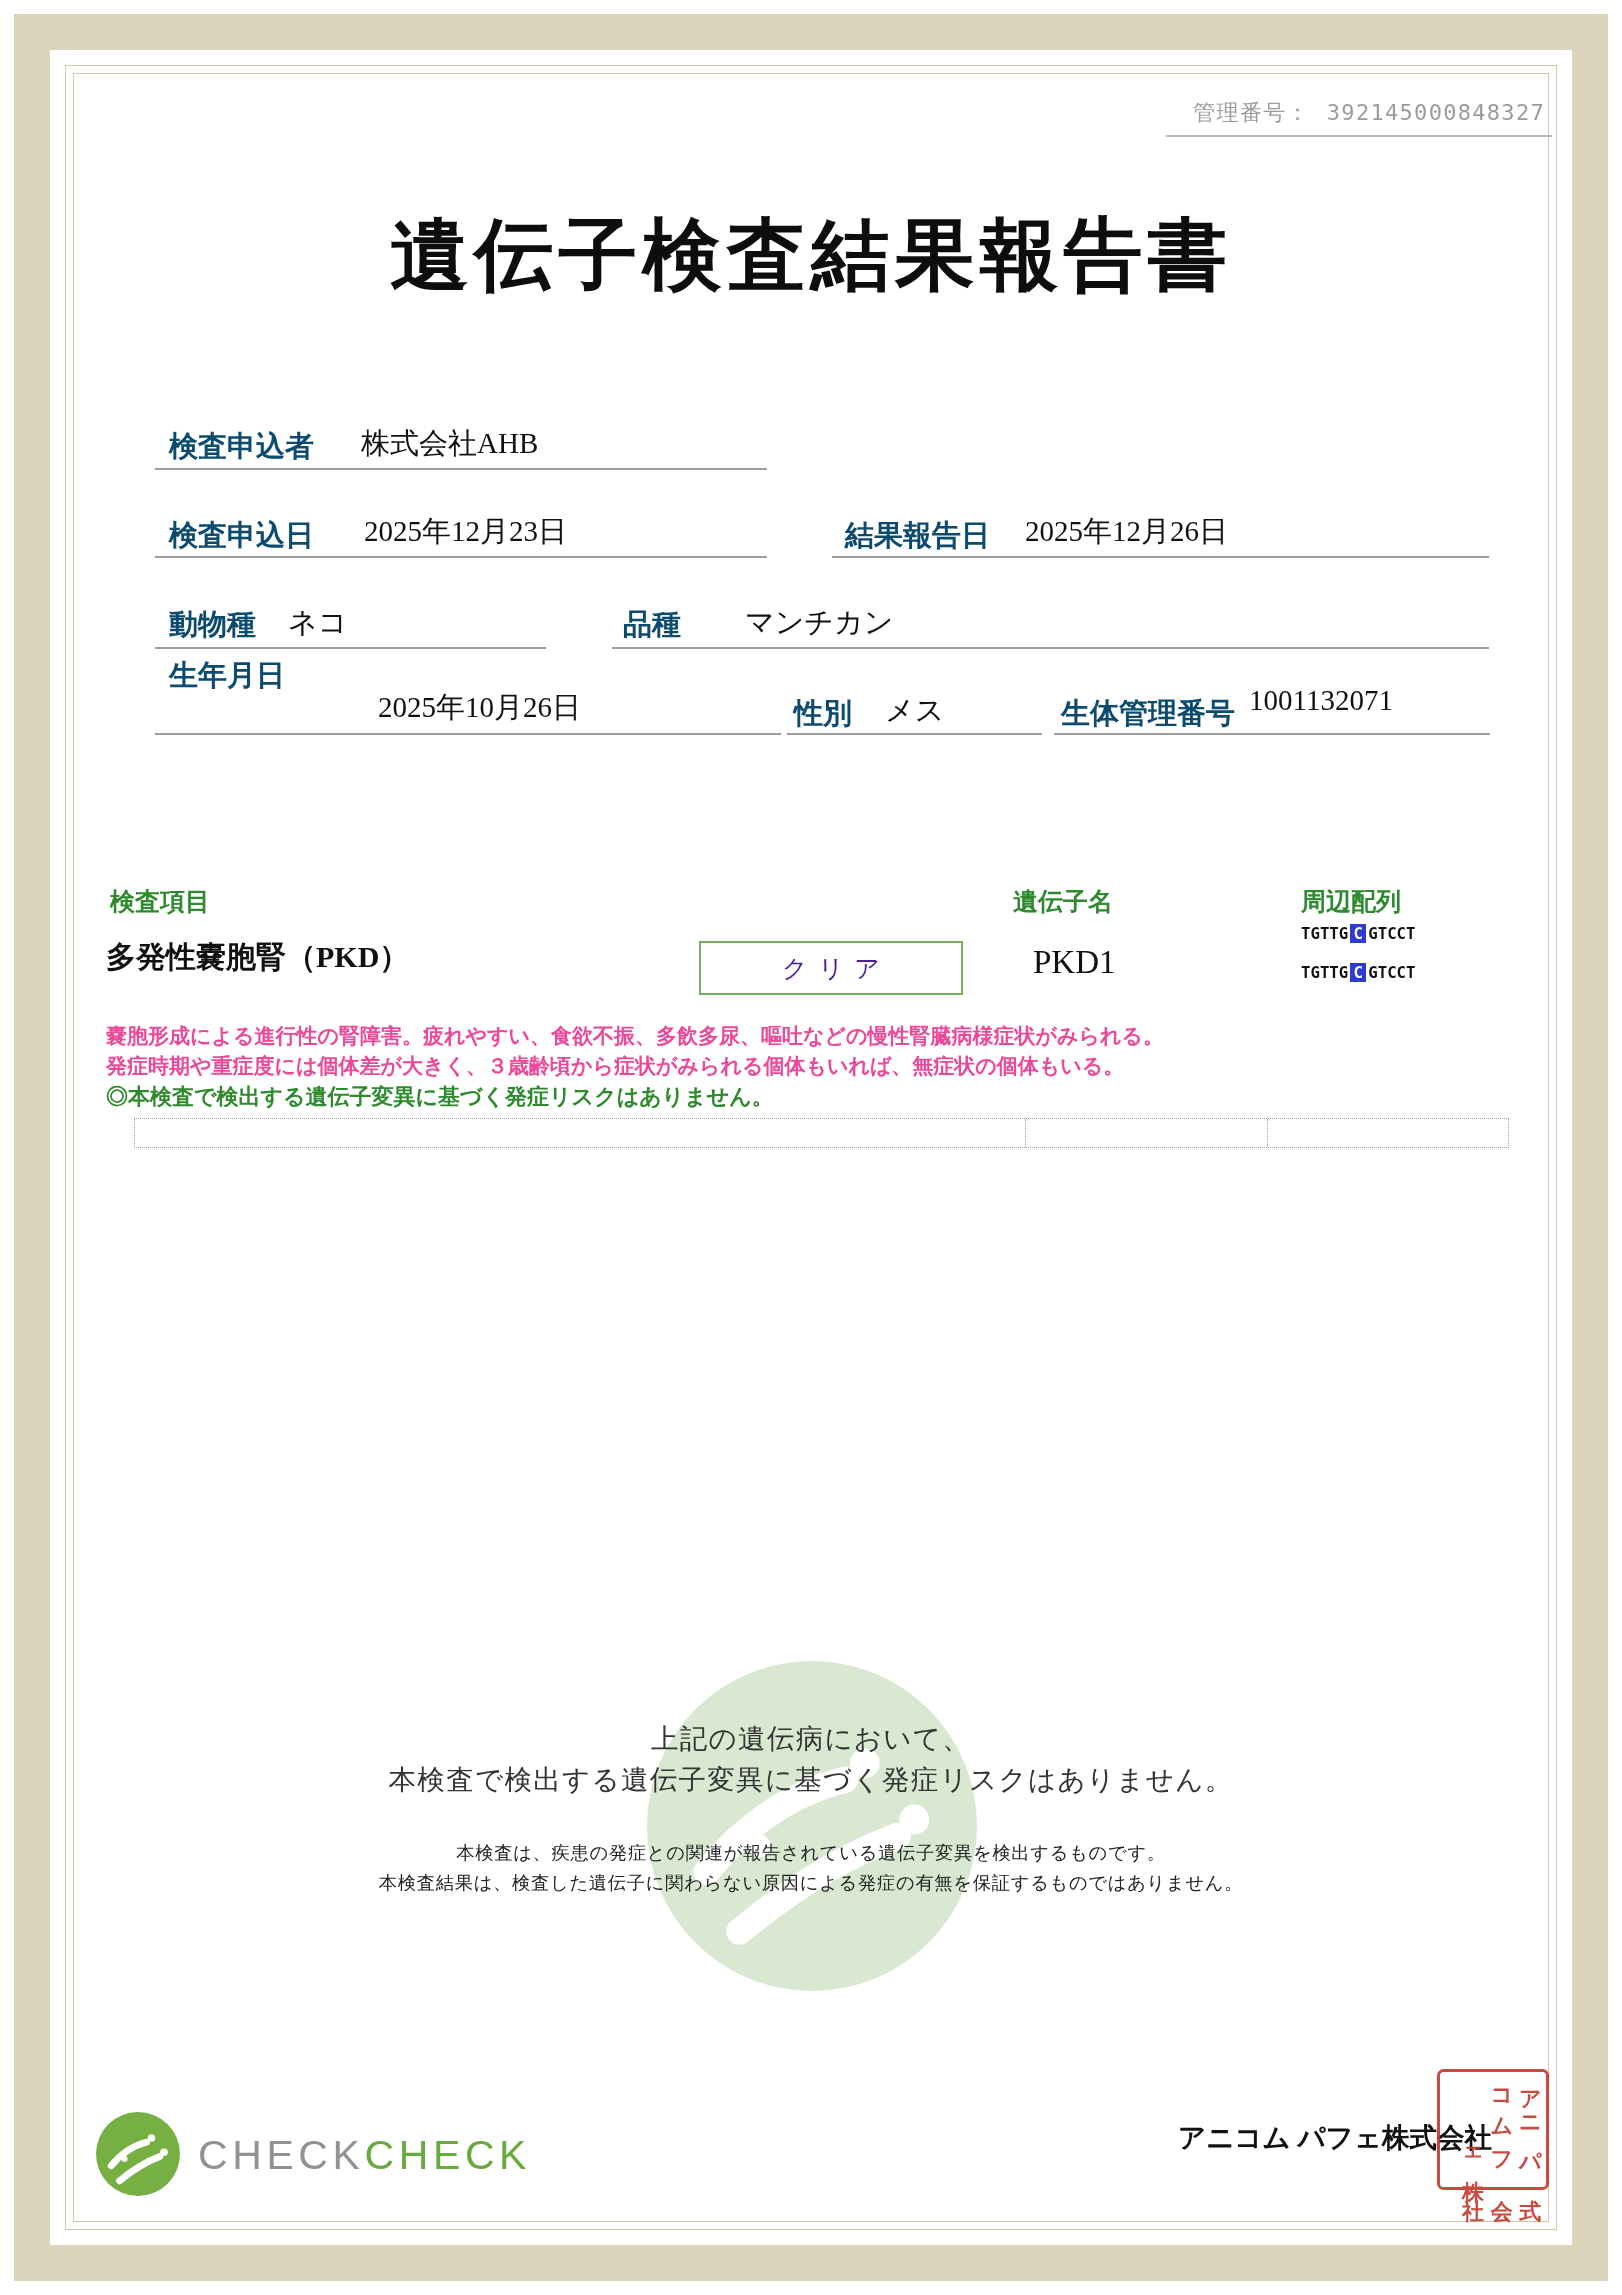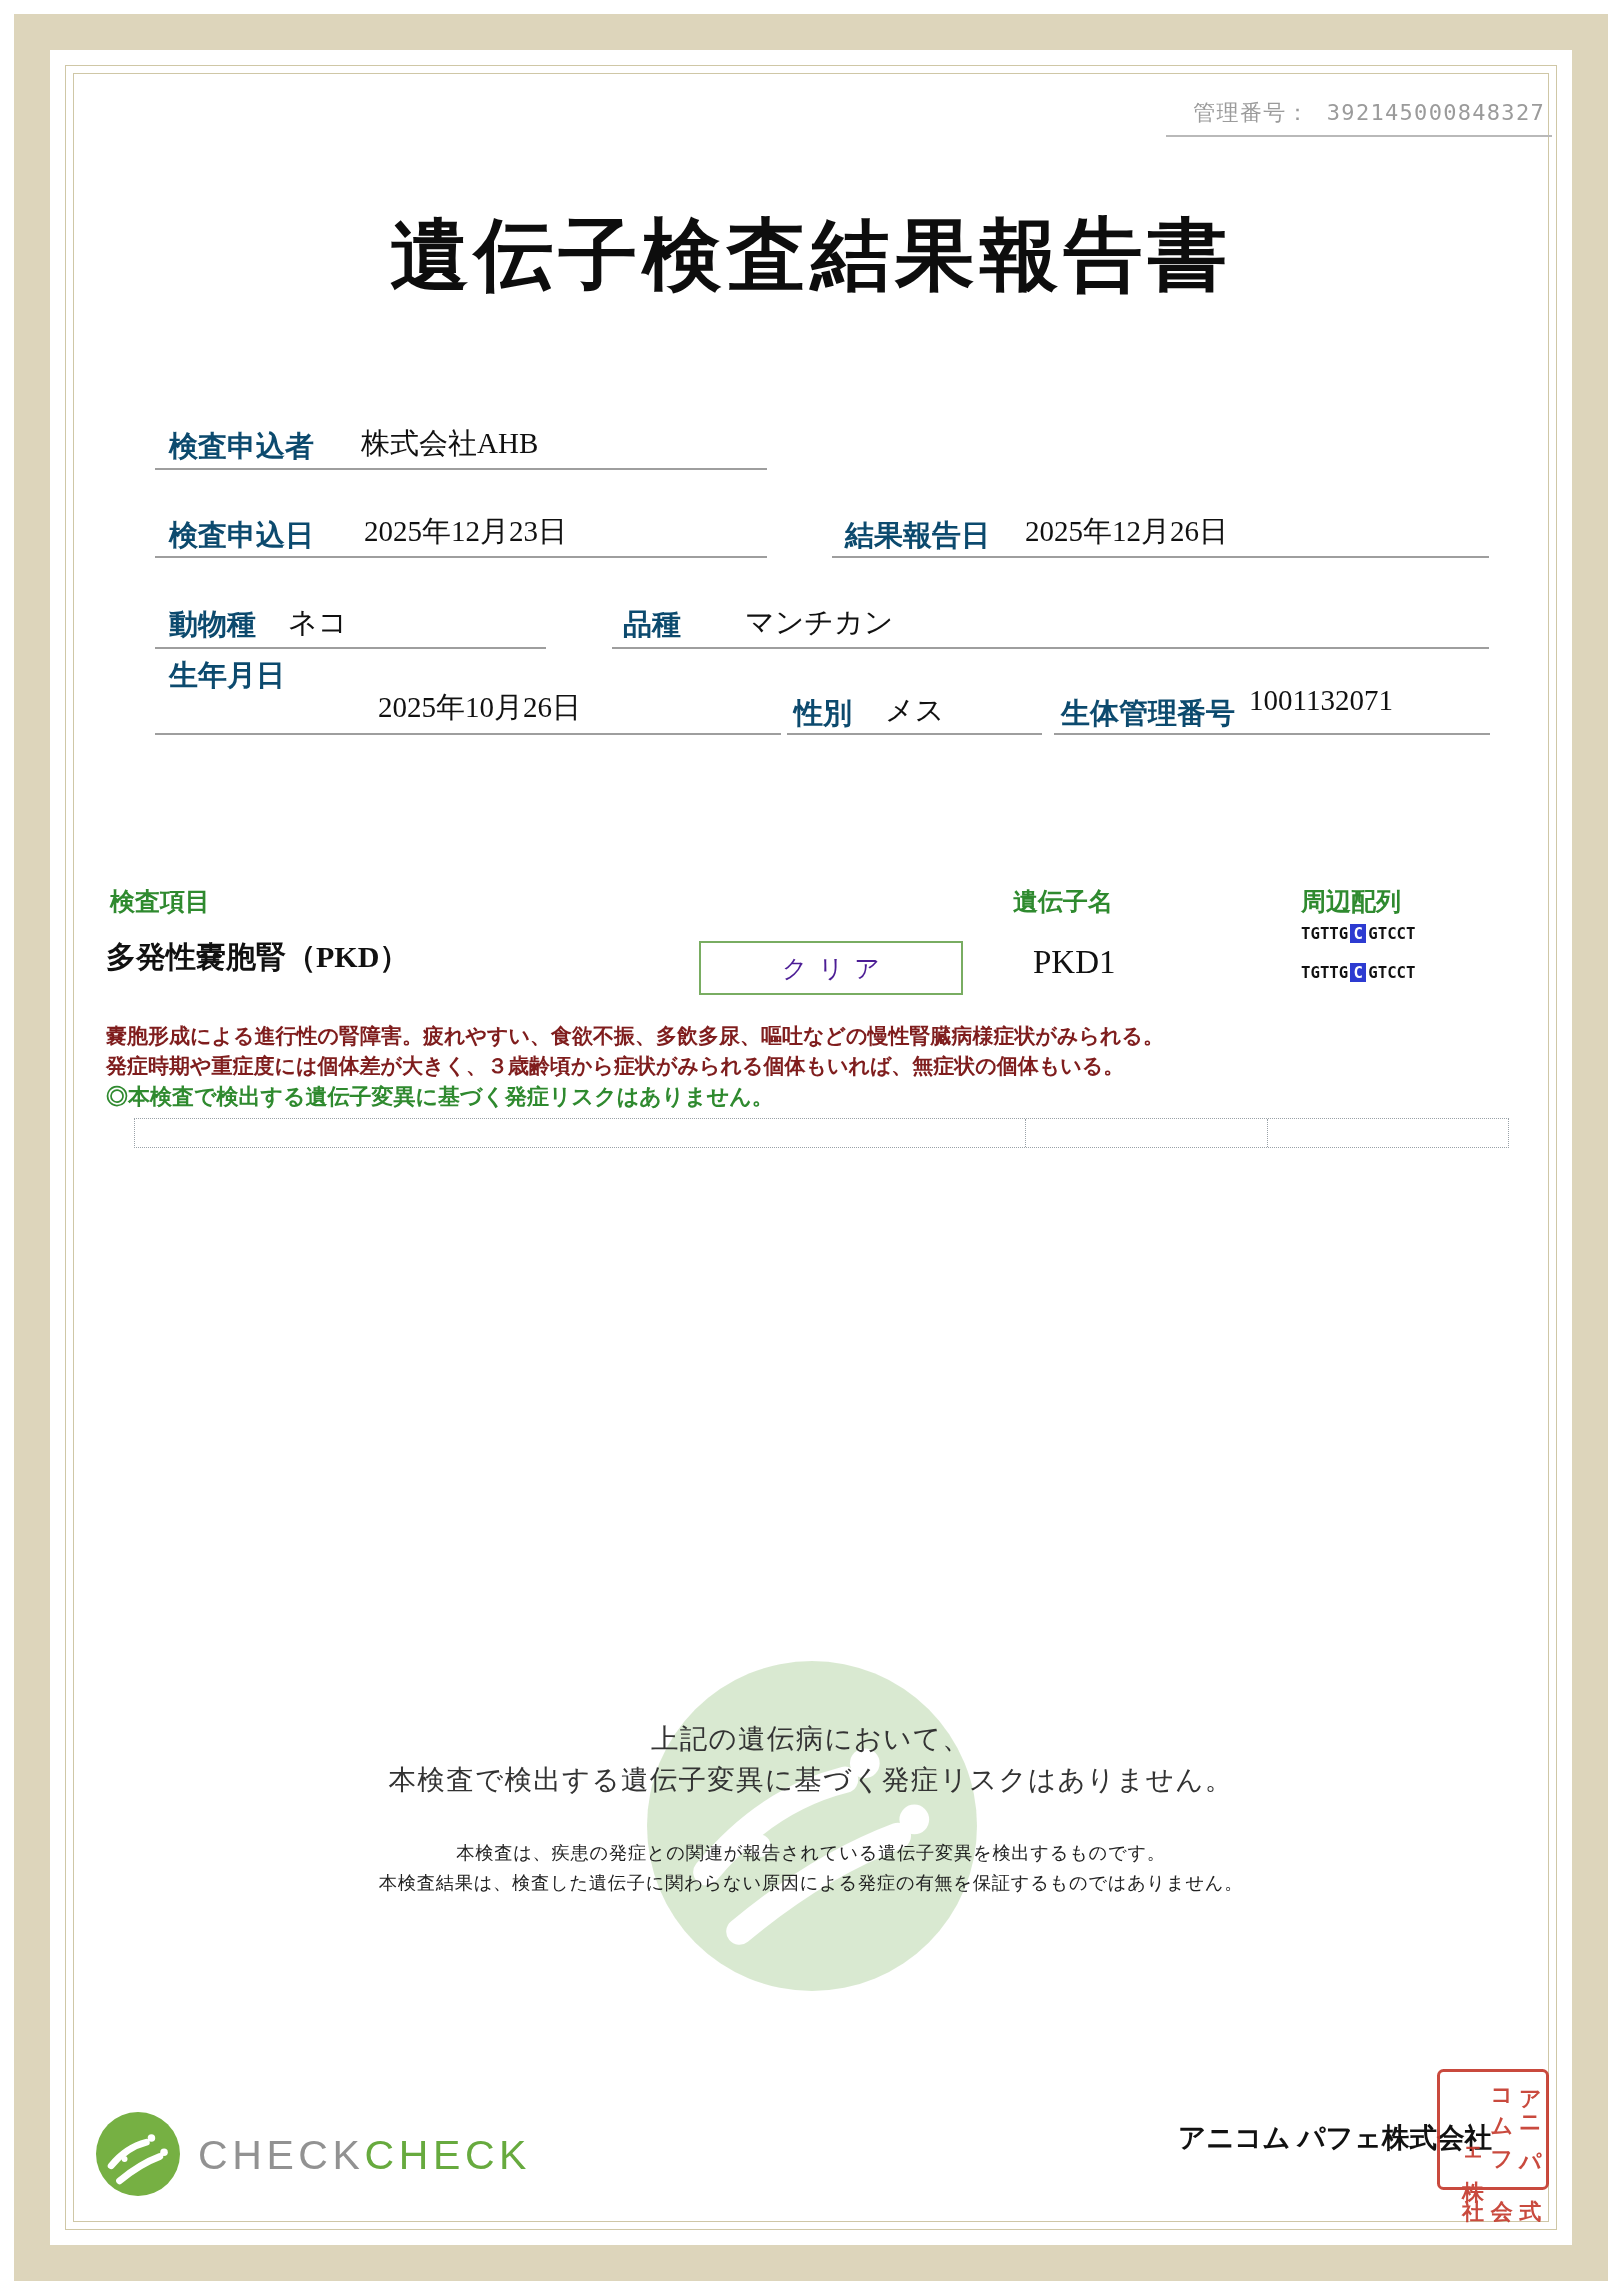--- a/index.html
+++ b/index.html
@@ -29,21 +29,21 @@
   .item-name { font-size:30px; font-weight:bold; color:#111; white-space:nowrap; }
   .clear-box { left:699px; top:941px; width:260px; height:50px;
                border:2px solid #79ad62; display:flex; align-items:center; justify-content:center; }
   .clear-box span { color:#4c1d95; font-size:25px; letter-spacing:10.5px; padding-left:10.5px; }
   .gene { font-size:33px; color:#111; }
 
   .seq { font-family:"DejaVu Sans Mono", monospace; font-size:15.7px; font-weight:bold;
          color:#111; white-space:nowrap; letter-spacing:0; }
   .seq .variant { background:#2d3bd1; color:#ffffff; padding:0 3.3px; margin:0 2px; }
 
-  .desc { font-size:21px; font-weight:bold; color:#7f1d1d; white-space:nowrap; }
+  .desc { font-size:21px; font-weight:bold; color:#ec4899; white-space:nowrap; }
   .risk-note { font-size:22px; font-weight:bold; color:#2f8a2f; white-space:nowrap; }
 
   .dotted-box { left:134px; top:1118px; width:1373px; height:27.5px;
                 border:1.3px dotted #9aa2a8; }
   .dotted-v { position:absolute; top:0; height:100%; border-left:1.3px dotted #9aa2a8; }
 
   .watermark { left:647px; top:1661px; width:330px; height:330px; opacity:0.33; pointer-events:none; }
 
   .sum-line { left:0; width:100%; text-align:center; font-family:"Liberation Sans", sans-serif; color:#333; }
   .sum-big   { font-size:27.5px; letter-spacing:1.3px; }

